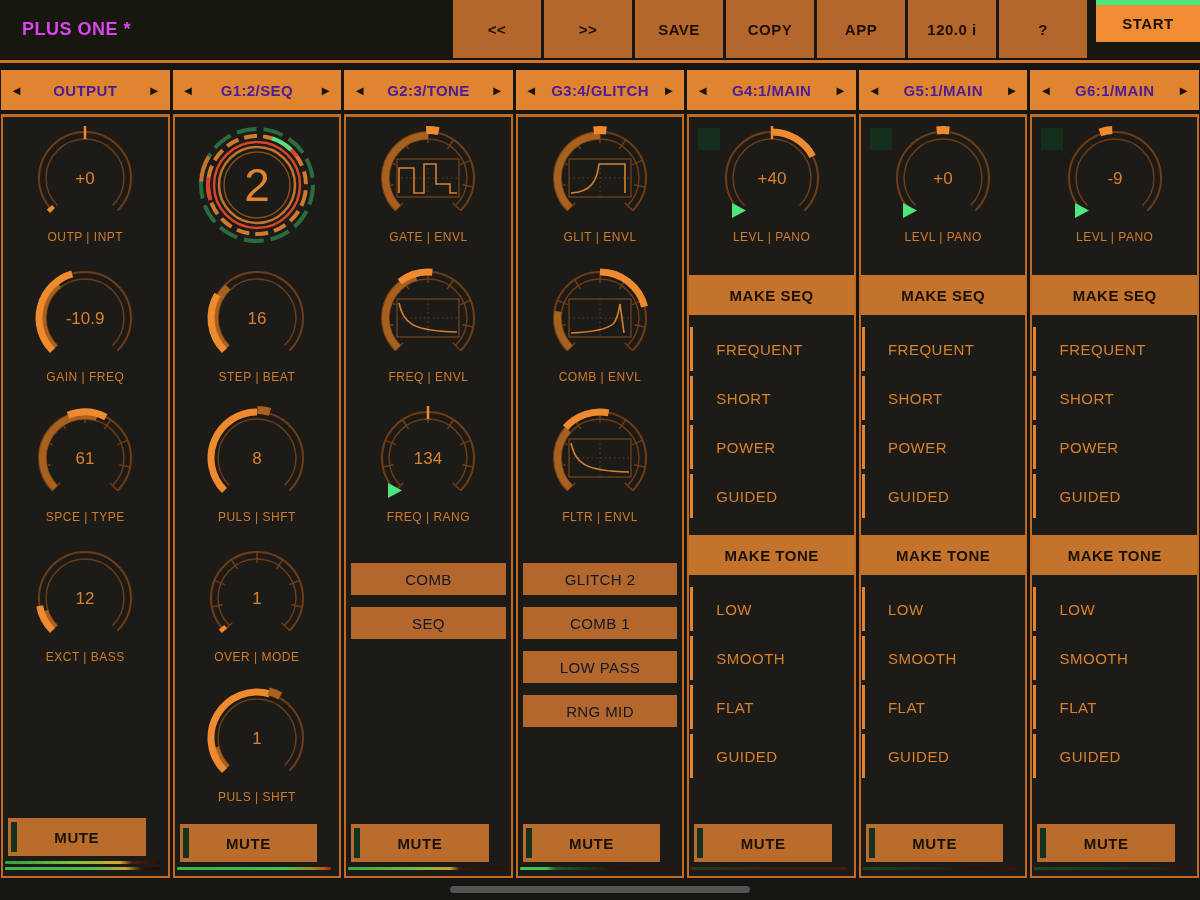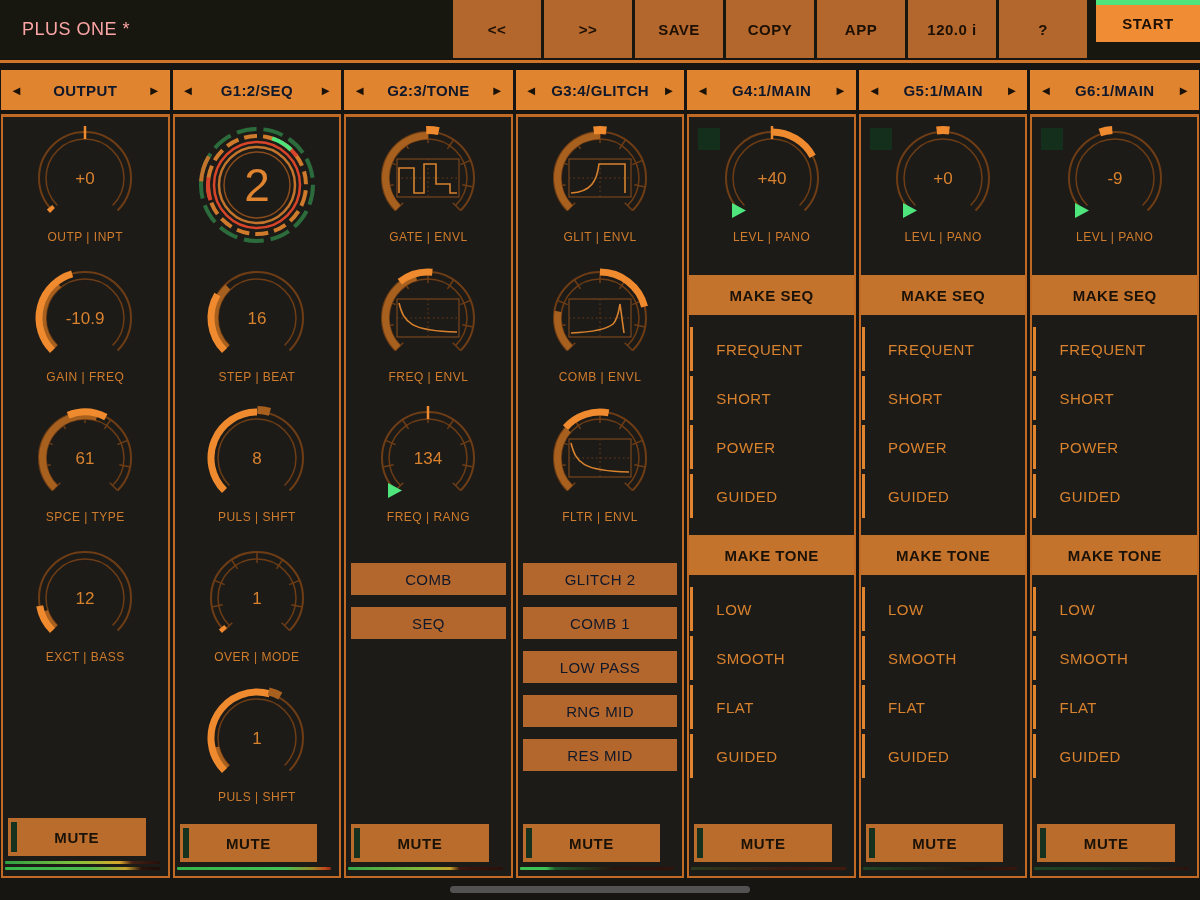--- a/index.html
+++ b/index.html
@@ -1,31 +1,31 @@
 <!DOCTYPE html>
 <html><head>
 <meta charset="utf-8">
 <style>
   html,body{margin:0;padding:0;background:#0d0c0b;}
   #app{position:relative;width:1200px;height:900px;background:#161512;overflow:hidden;
        font-family:"Liberation Sans",sans-serif;-webkit-font-smoothing:antialiased;}
   
   #topbar{position:absolute;left:0;top:0;width:1200px;height:58px;background:#17160f;display:flex;align-items:center;}
-  #topbar .title{color:#fca5a5;font-size:18px;margin-left:22px;letter-spacing:.5px;font-weight:normal;}
+  #topbar .title{color:#d946ef;font-size:18px;margin-left:22px;letter-spacing:.5px;font-weight:bold;}
   #tb-buttons{position:absolute;right:0;top:0;height:58px;display:flex;}
   .tb-btn{height:58px;width:88px;margin-left:3px;background:#b4672c;border:none;color:#1c0f04;
           font-family:inherit;font-size:15px;font-weight:bold;letter-spacing:.5px;cursor:pointer;padding:0;}
   .tb-btn.active{width:104px;margin-left:9px;background:#ef8c34;border-top:5px solid #4fe57d;height:42px;}
   #top-sep{position:absolute;left:0;top:60px;width:1200px;height:3px;background:#cf7428;}
   
   #columns{position:absolute;left:1px;top:70px;width:1198px;height:808px;display:flex;gap:3px;}
   .column{flex:1;display:flex;flex-direction:column;min-width:0;}
   .col-header{height:40px;background:#e08430;display:flex;align-items:center;justify-content:space-between;
               padding:0 9px;margin-bottom:4px;}
-  .col-header .hdr-label{color:#0f172a;font-size:15px;font-weight:bold;letter-spacing:.4px;}
+  .col-header .hdr-label{color:#4c1d95;font-size:15px;font-weight:bold;letter-spacing:.4px;}
   .col-header .arrow{color:#1a1208;font-size:13px;cursor:pointer;line-height:1;}
   .col-body{flex:1;background:#1d1b18;border:2px solid #c06a25;border-top-width:3px;
             display:flex;flex-direction:column;padding:6px 0 3px;overflow:hidden;position:relative;}
   
   .knob-slot{height:140px;flex:0 0 auto;display:flex;flex-direction:column;align-items:center;position:relative;}
   .knob-label{color:#cf7c2c;font-size:12px;letter-spacing:.5px;margin-top:-3px;white-space:nowrap;}
   .corner-square{position:absolute;left:9px;top:5px;width:22px;height:22px;background:#14301d;}
   .spacer{height:20px;flex:0 0 auto;}
   
   .wide-btn{height:40px;flex:0 0 auto;margin:12px 0;background:#c4732d;border:none;color:#1a1208;
@@ -362,21 +362,20 @@
                 <path d="M2,4 C7,24 14,32 60,33" stroke="#d8822e" stroke-width="1.6" fill="none"></path>
               </g>
             </svg>
             <div class="knob-label">FLTR | ENVL</div>
           </div>
           <div class="spacer"></div>
           <button class="small-btn">GLITCH 2</button>
           <button class="small-btn">COMB 1</button>
           <button class="small-btn">LOW PASS</button>
           <button class="small-btn">RNG MID</button>
-          <button class="small-btn">RES MID</button>
           <button class="mute-btn"><span class="mute-bar"></span><span>MUTE</span></button>
           <div class="meters">
             <div class="meter-line" style="background: linear-gradient(90deg, rgb(63, 194, 84) 0%, rgb(63, 194, 84) 17%, rgb(29, 92, 42) 23%, rgb(39, 21, 14) 60%, rgb(48, 18, 12) 100%);"></div>
           </div>
         </div>
       </div>
       <div class="column">
         <div class="col-header">
           <span class="arrow">◄</span>
           <span class="hdr-label">G4:1/MAIN</span>

